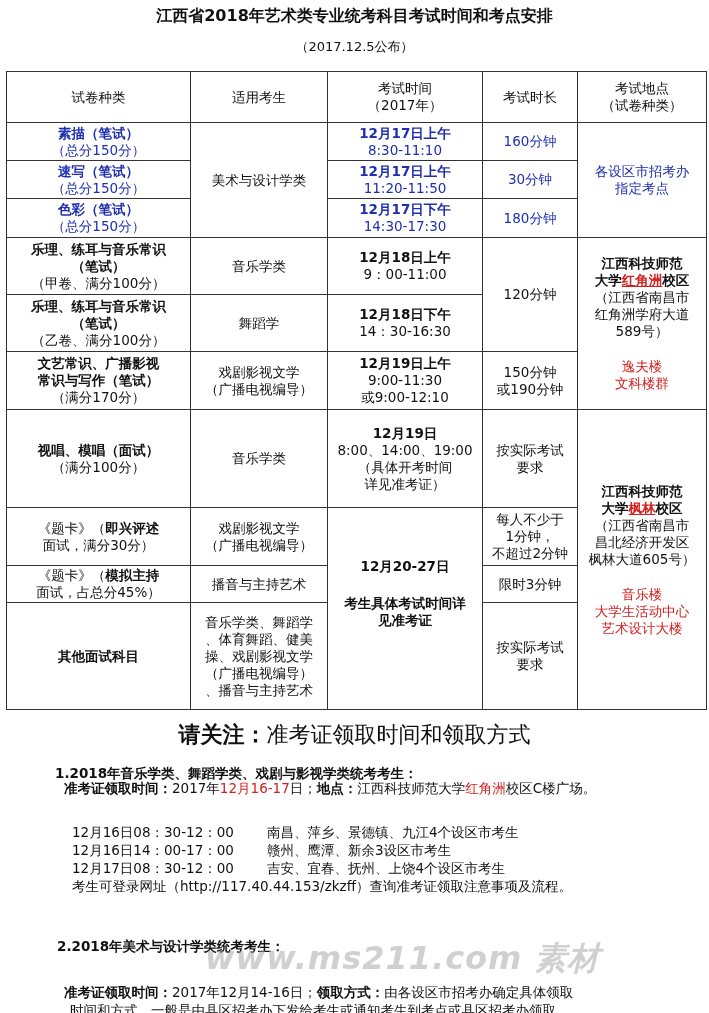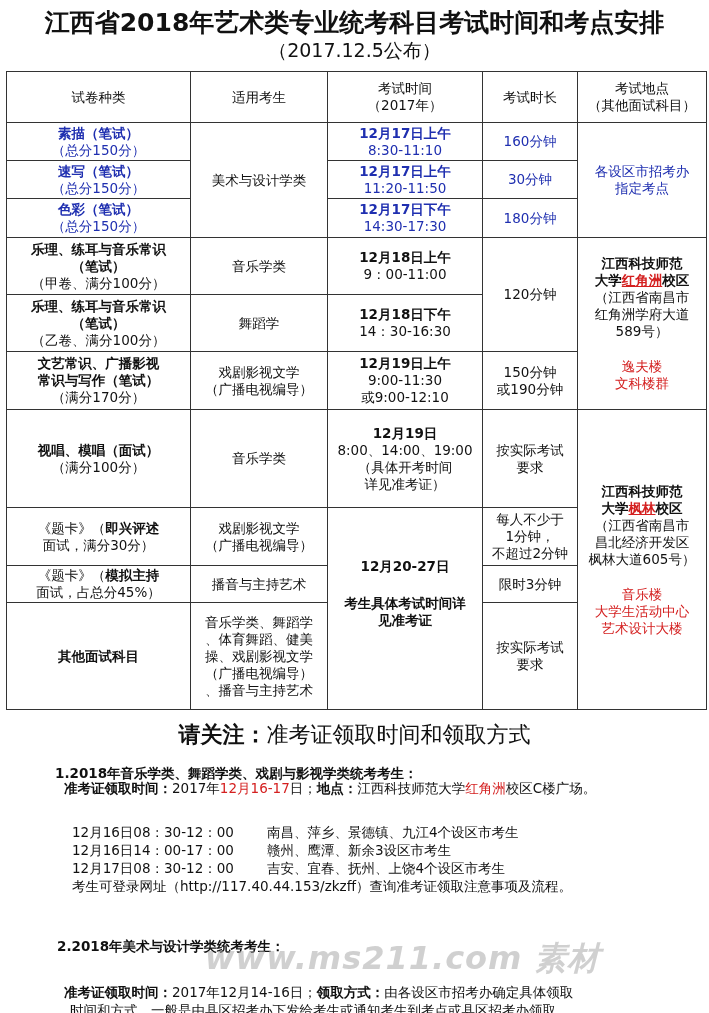--- a/index.html
+++ b/index.html
@@ -1,18 +1,18 @@
 <!DOCTYPE html>
 <html><head>
 <meta charset="utf-8">
 <style>
   html,body{margin:0;padding:0;background:#fff;}
   body{width:709px;height:1013px;position:relative;overflow:hidden;font-family:"DejaVu Sans","Liberation Sans",sans-serif;color:#111;}
-  .title{position:absolute;left:0;top:6px;width:709px;text-align:center;font-size:25px;font-weight:bold;letter-spacing:0px;}
-  .subtitle{position:absolute;left:0;top:38px;width:709px;text-align:center;font-size:19px;}
+  .title{position:absolute;left:0;top:6px;width:709px;text-align:center;font-size:16px;font-weight:bold;letter-spacing:0px;}
+  .subtitle{position:absolute;left:0;top:38px;width:709px;text-align:center;font-size:13px;}
   table.sched{position:absolute;left:6px;top:71px;width:700px;border-collapse:collapse;table-layout:fixed;font-size:13.5px;line-height:17px;}
   table.sched td{border:1.5px solid #333;text-align:center;vertical-align:middle;padding:0 1px;}
   .blue{color:#1f2fb0;}
   .bold{font-weight:bold;}
   .red{color:#d42020;}
   .redu{color:#d42020;text-decoration:underline;font-weight:bold;}
   .hdr td{height:50px;}
   .notice{position:absolute;left:0;top:720px;width:709px;text-align:center;font-size:22px;}
   .notice .b{font-weight:bold;}
   .sec{position:absolute;font-size:13.5px;line-height:18px;white-space:nowrap;}
@@ -39,21 +39,21 @@
       <tr class="hdr">
     <td>试卷种类</td>
     <td>适用考生</td>
     <td>
           <div>考试时间</div>
           <div>（2017年）</div>
         </td>
     <td>考试时长</td>
     <td>
           <div>考试地点</div>
-          <div>（其他面试科目）</div>
+          <div>（试卷种类）</div>
         </td>
   </tr>
 
   <tr style="height:38px">
     <td class="blue">
           <div class="bold">素描（笔试）</div>
           <div>（总分150分）</div>
         </td>
     <td rowspan="3">美术与设计学类</td>
     <td class="blue">

